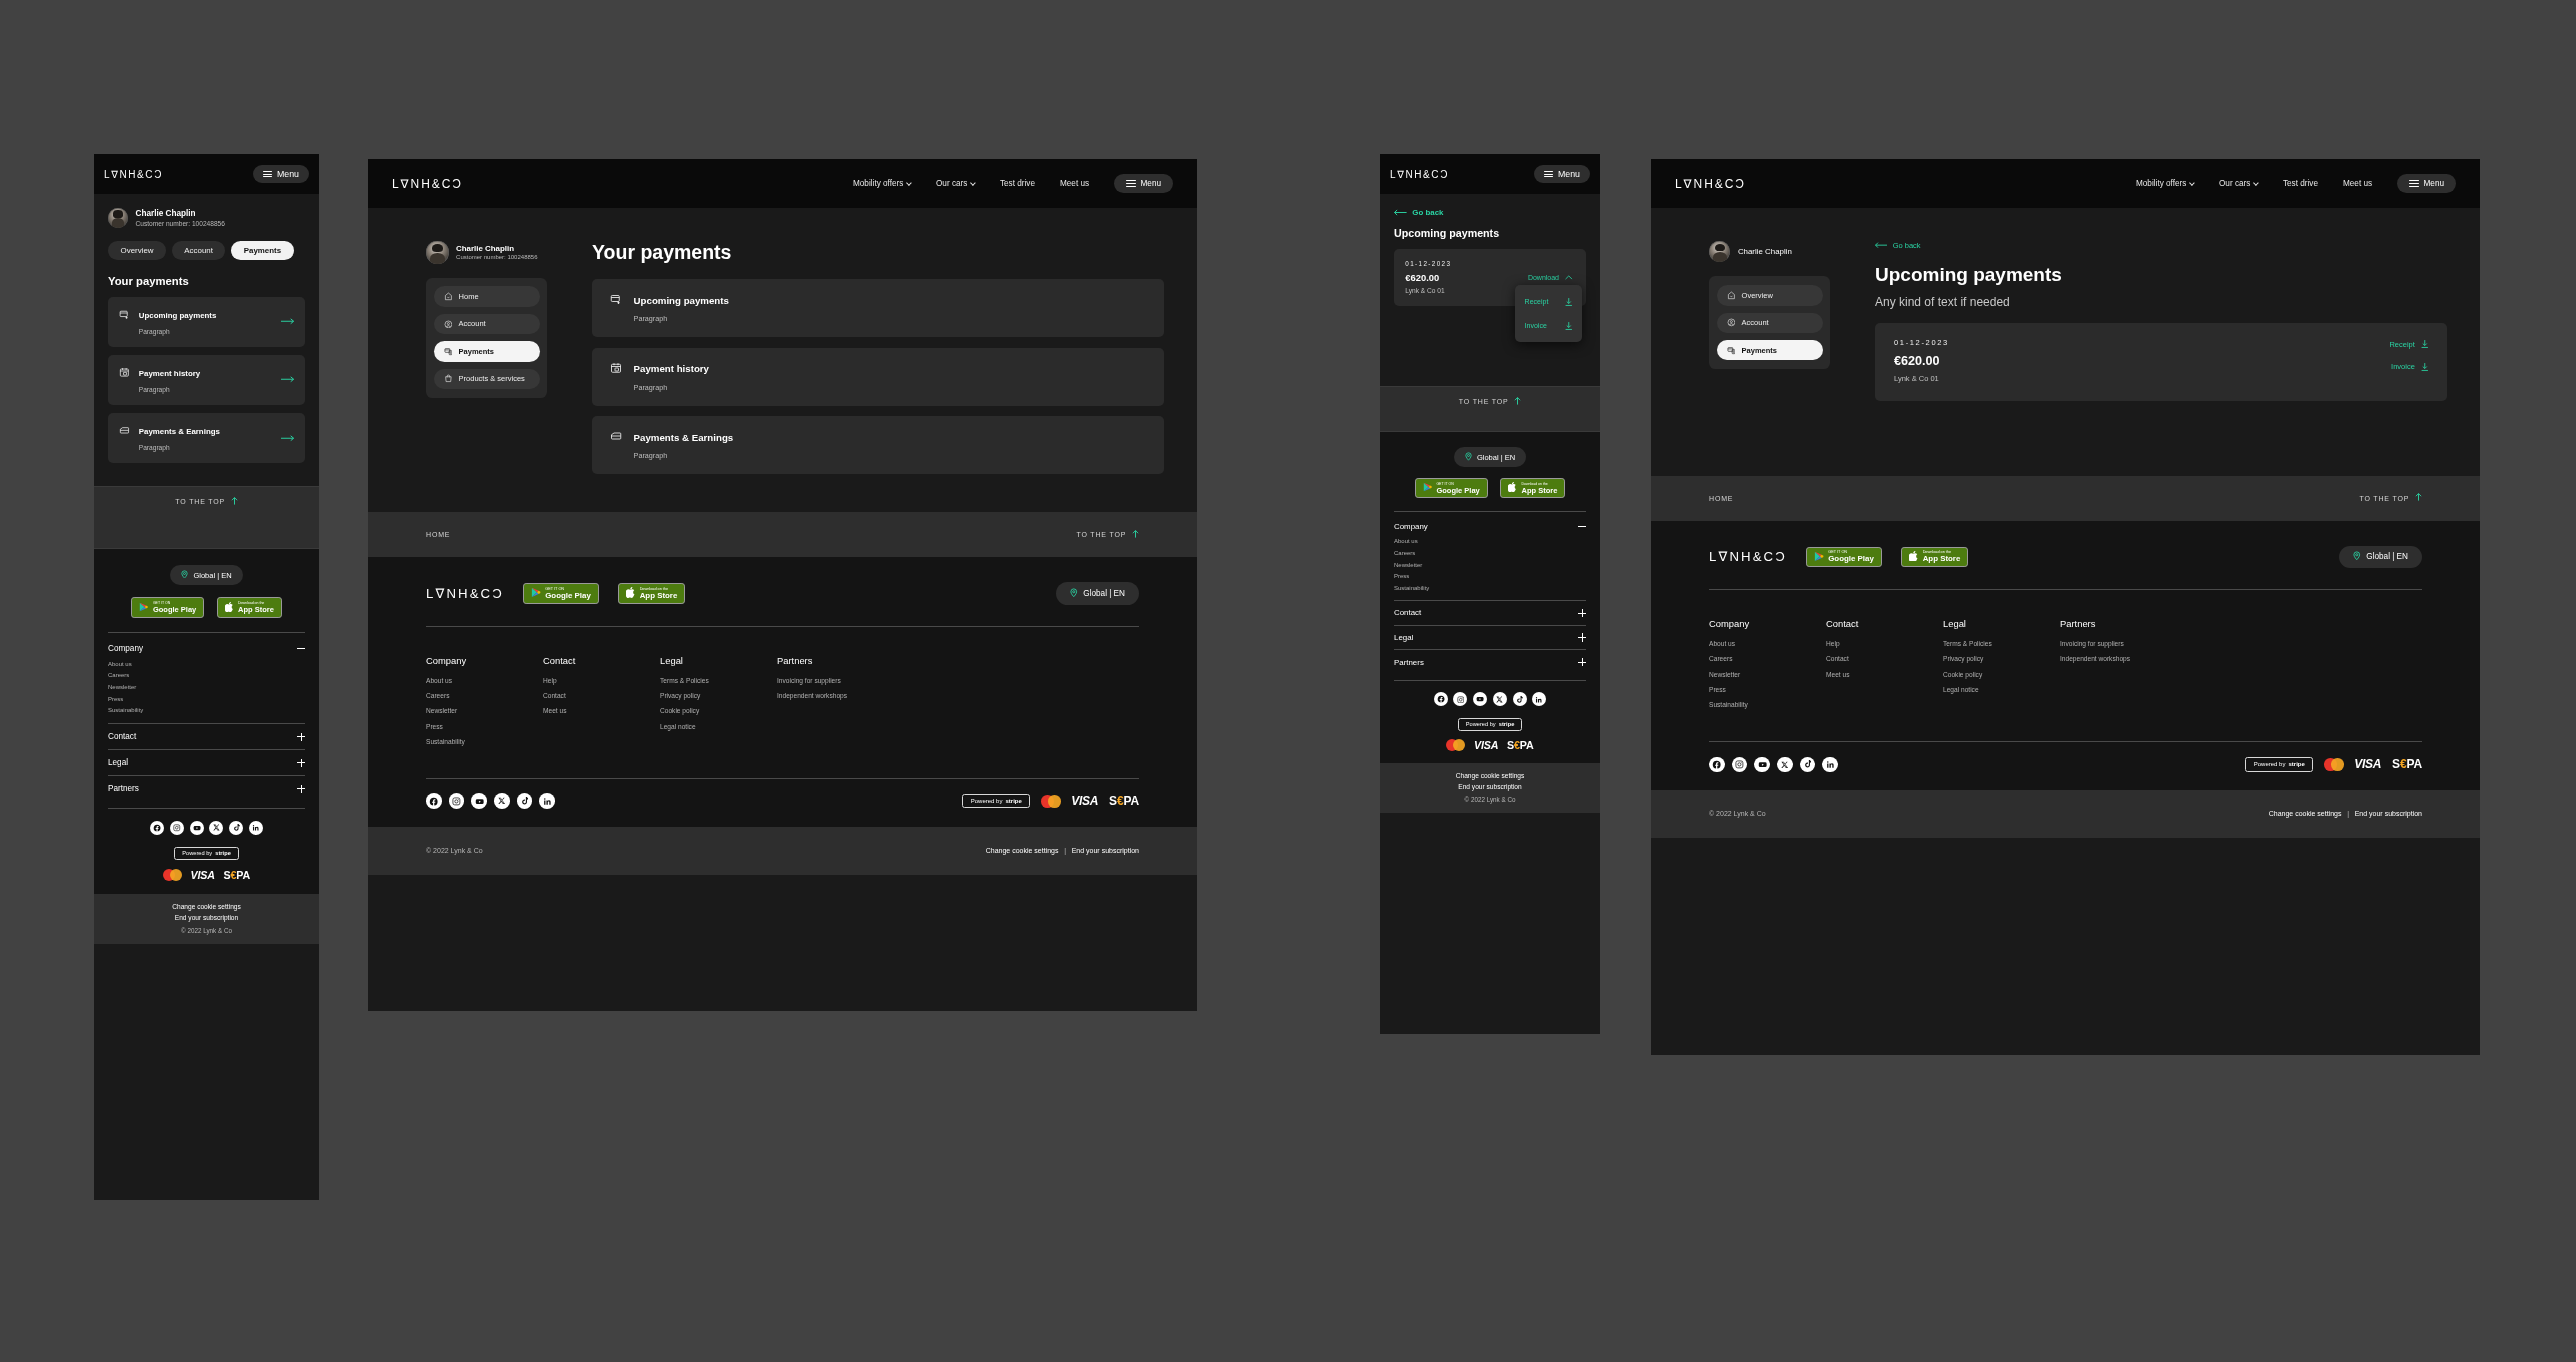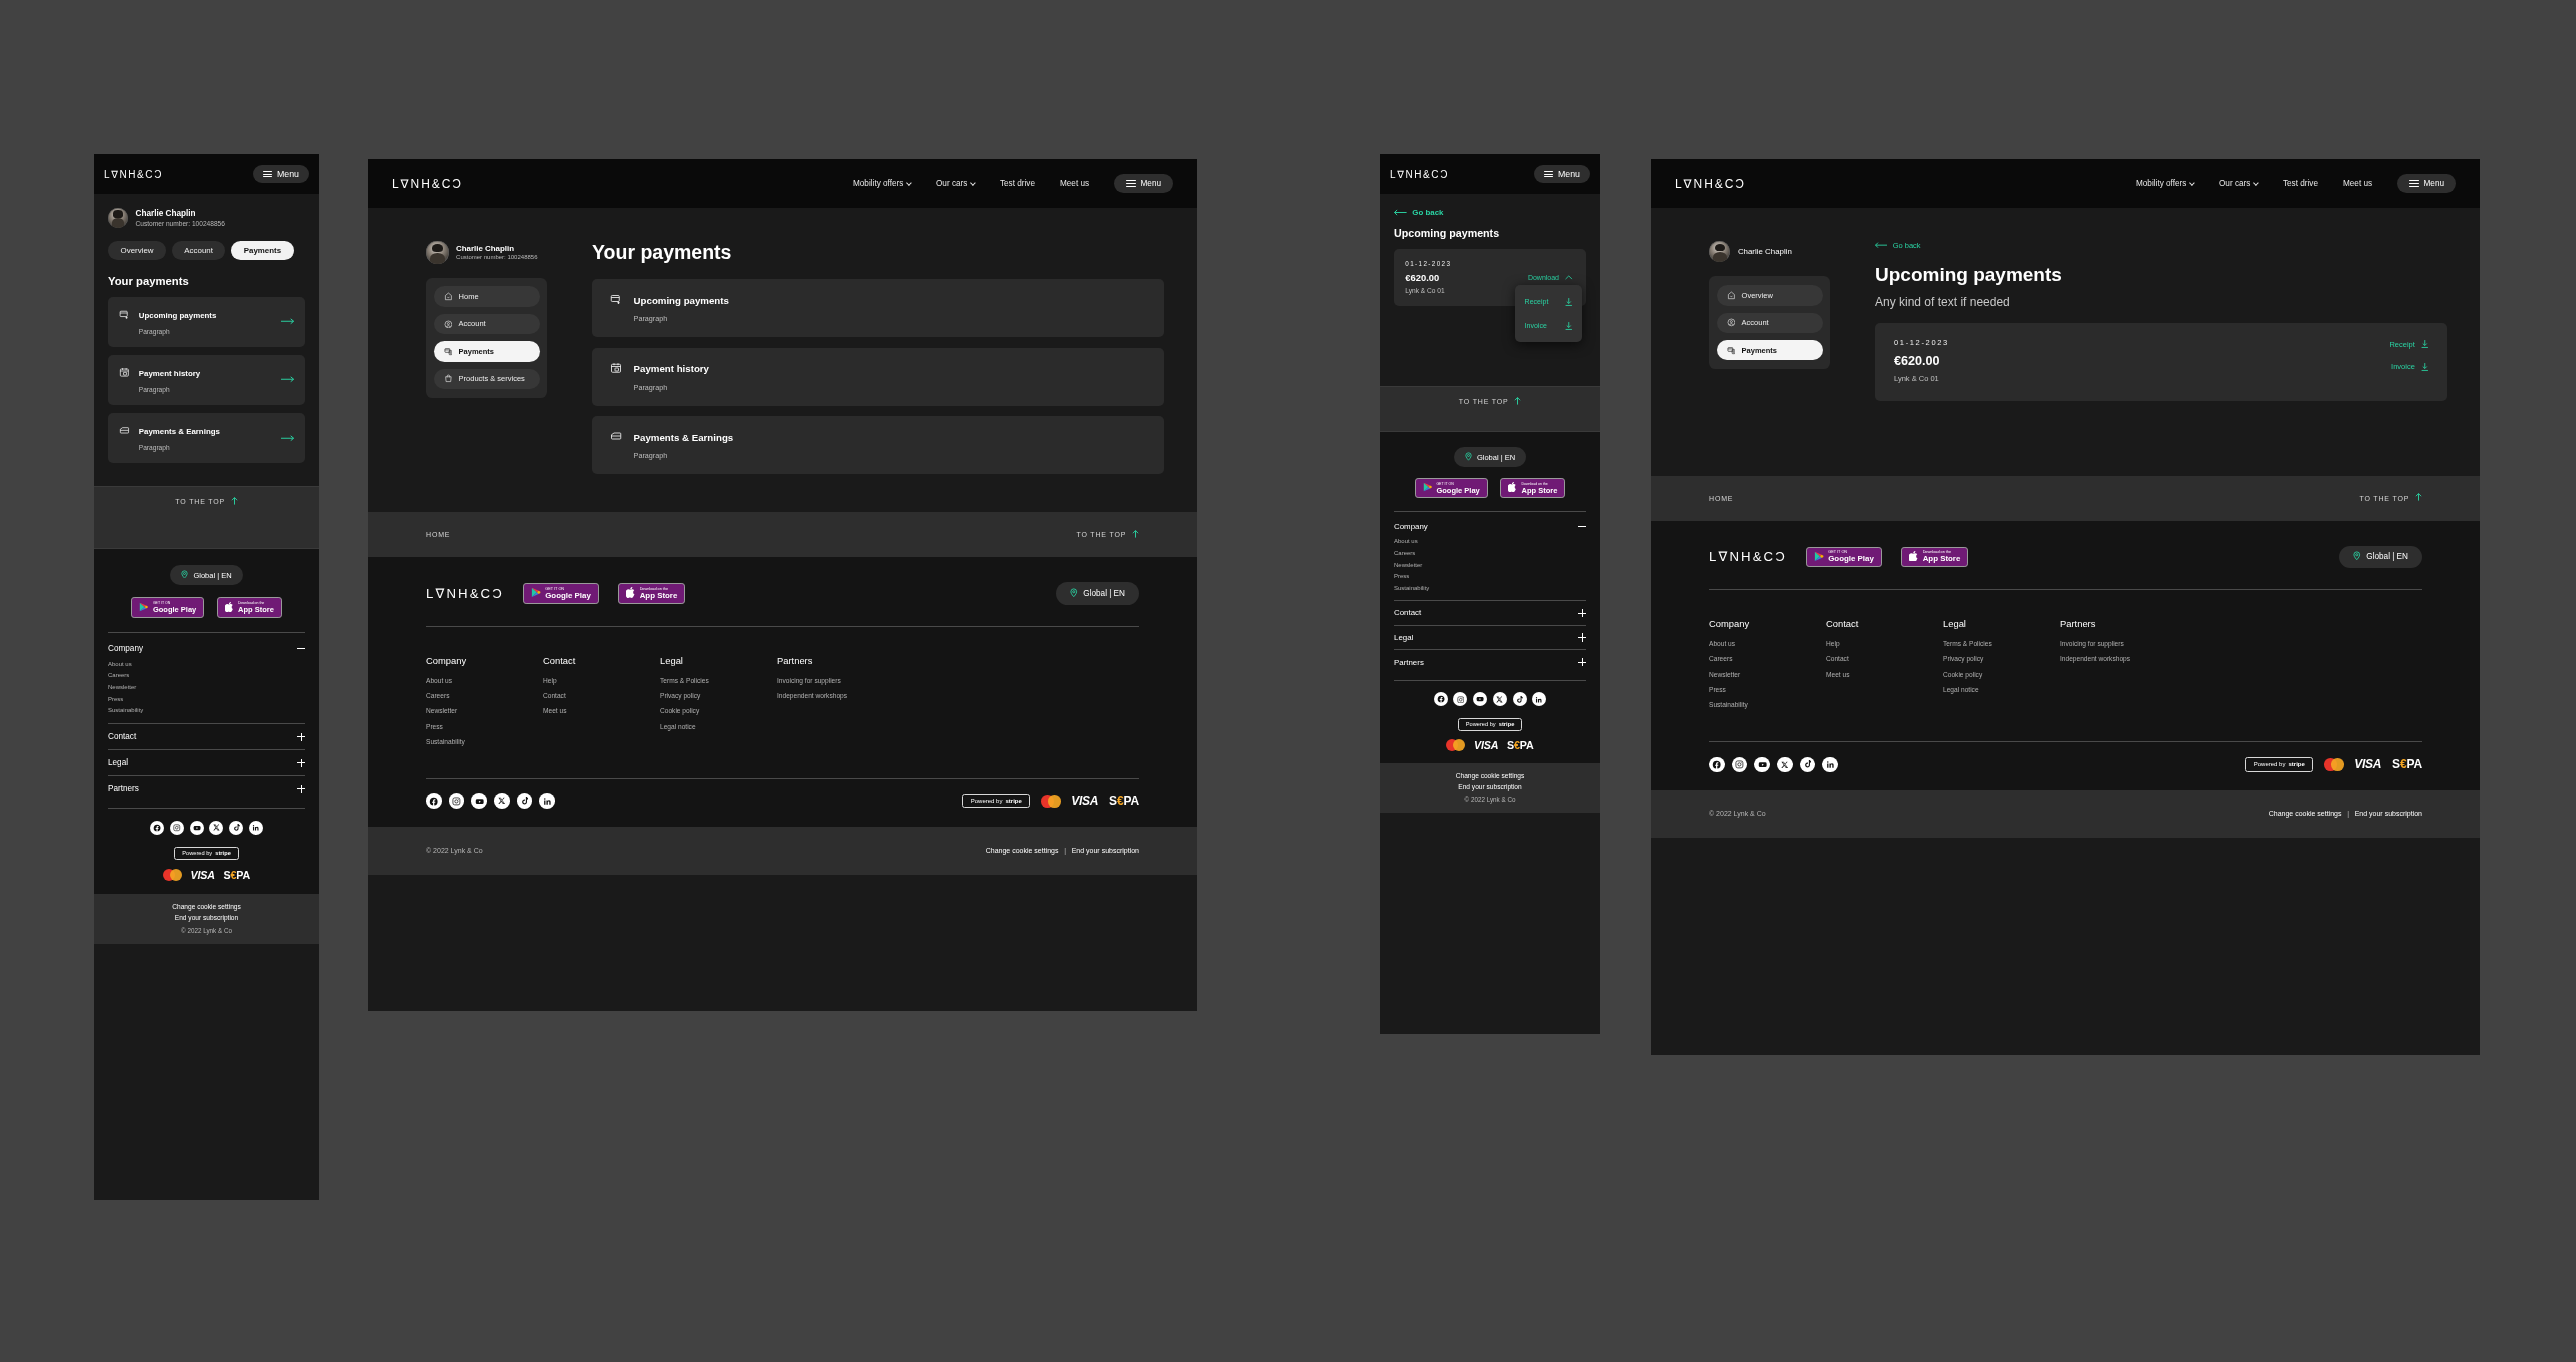--- a/index.html
+++ b/index.html
@@ -80,21 +80,21 @@
   .totop .up { color: #2ad4a4; }
   .home-crumb { color: #d6d6d6; letter-spacing: .12em; }
 
   
   .footer { background: #141414; }
   .divline { background: #4a4a4a; height: 0.6px; width: 100%; }
   .globe-btn { background: #2e2e2e; border-radius: 628px; color: #fff; display: inline-flex;
                align-items: center; white-space: nowrap; }
   .pin { color: #2ad4a4; }
 
-  .store-badge { background: #701a75; border: 0.6px solid #9a9a9a; border-radius: 3.1px; display: inline-flex;
+  .store-badge { background: #4d7c0f; border: 0.6px solid #9a9a9a; border-radius: 3.1px; display: inline-flex;
                  align-items: center; overflow: hidden; }
   .store-sub { color: #fff; line-height: 1; white-space: nowrap; }
   .store-main{ color: #fff; font-weight: 700; line-height: 1; white-space: nowrap; }
 
   .fcol-h { color: #fff; }
   .fcol-l { color: #b0b0b0; }
   .acc-row { display: flex; align-items: center; justify-content: space-between; color: #fff; }
   .plus, .minus { position: relative; }
   .plus::before, .plus::after, .minus::before { content:""; position:absolute; background:#fff; }
 

